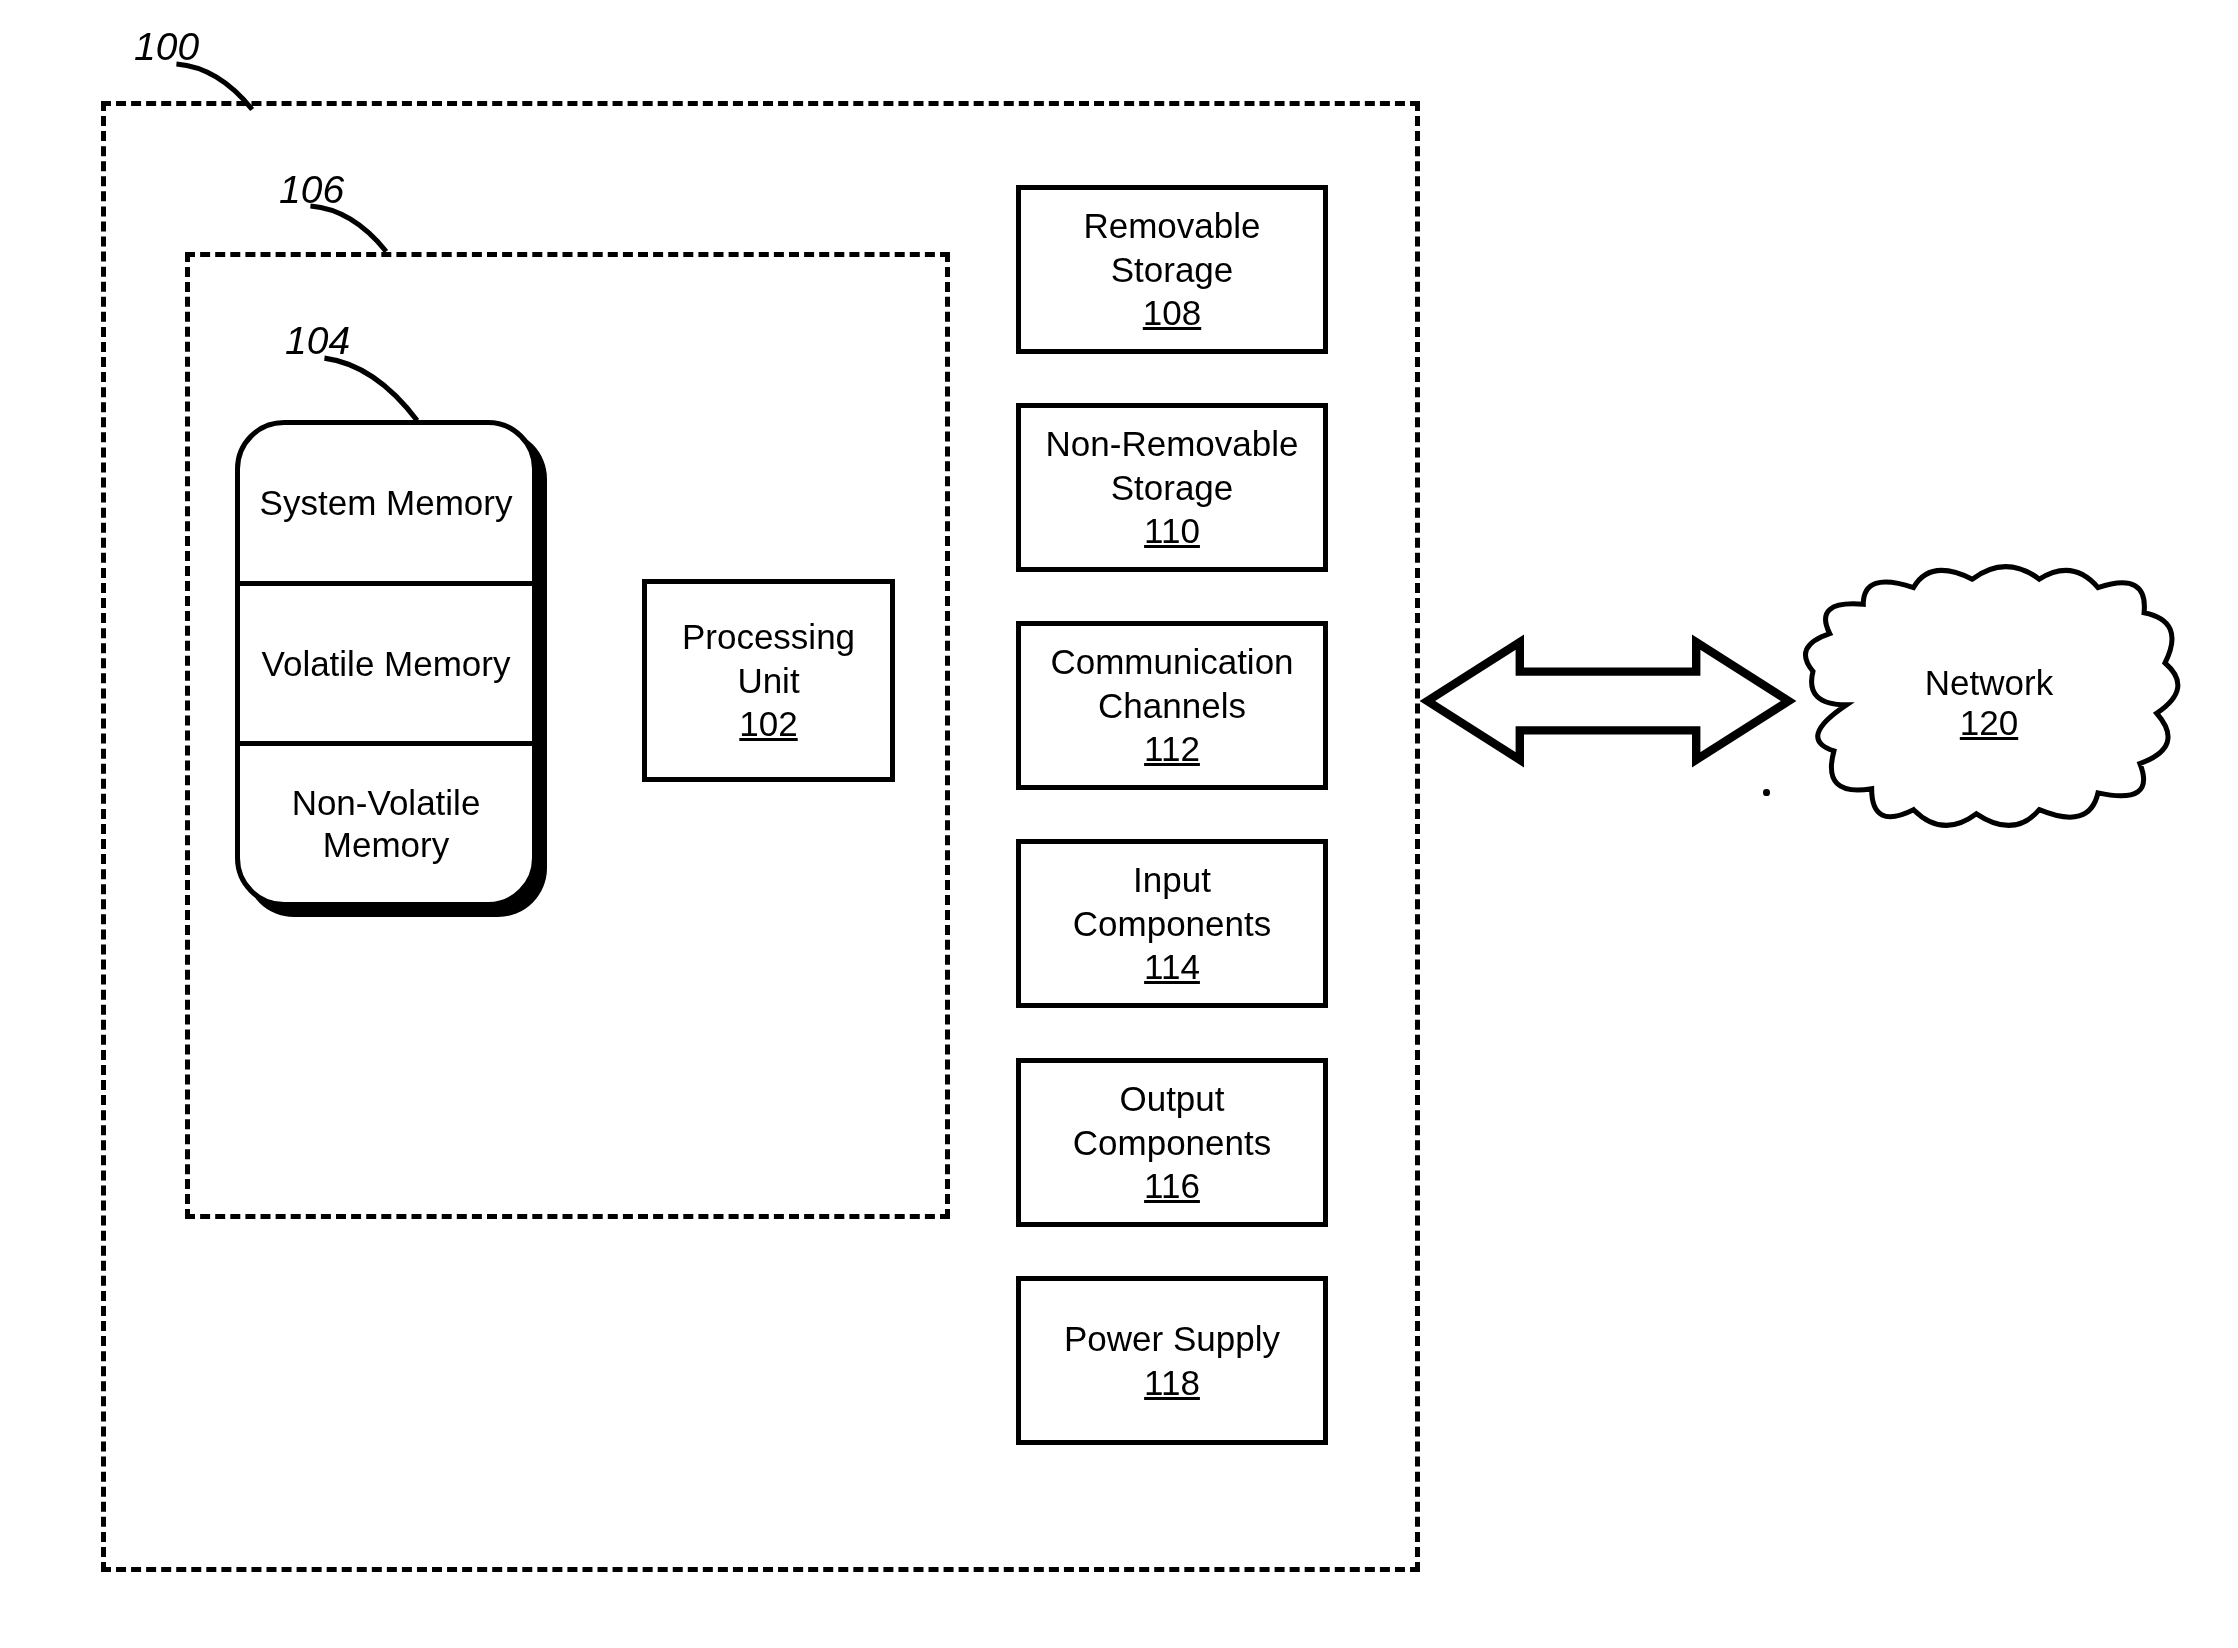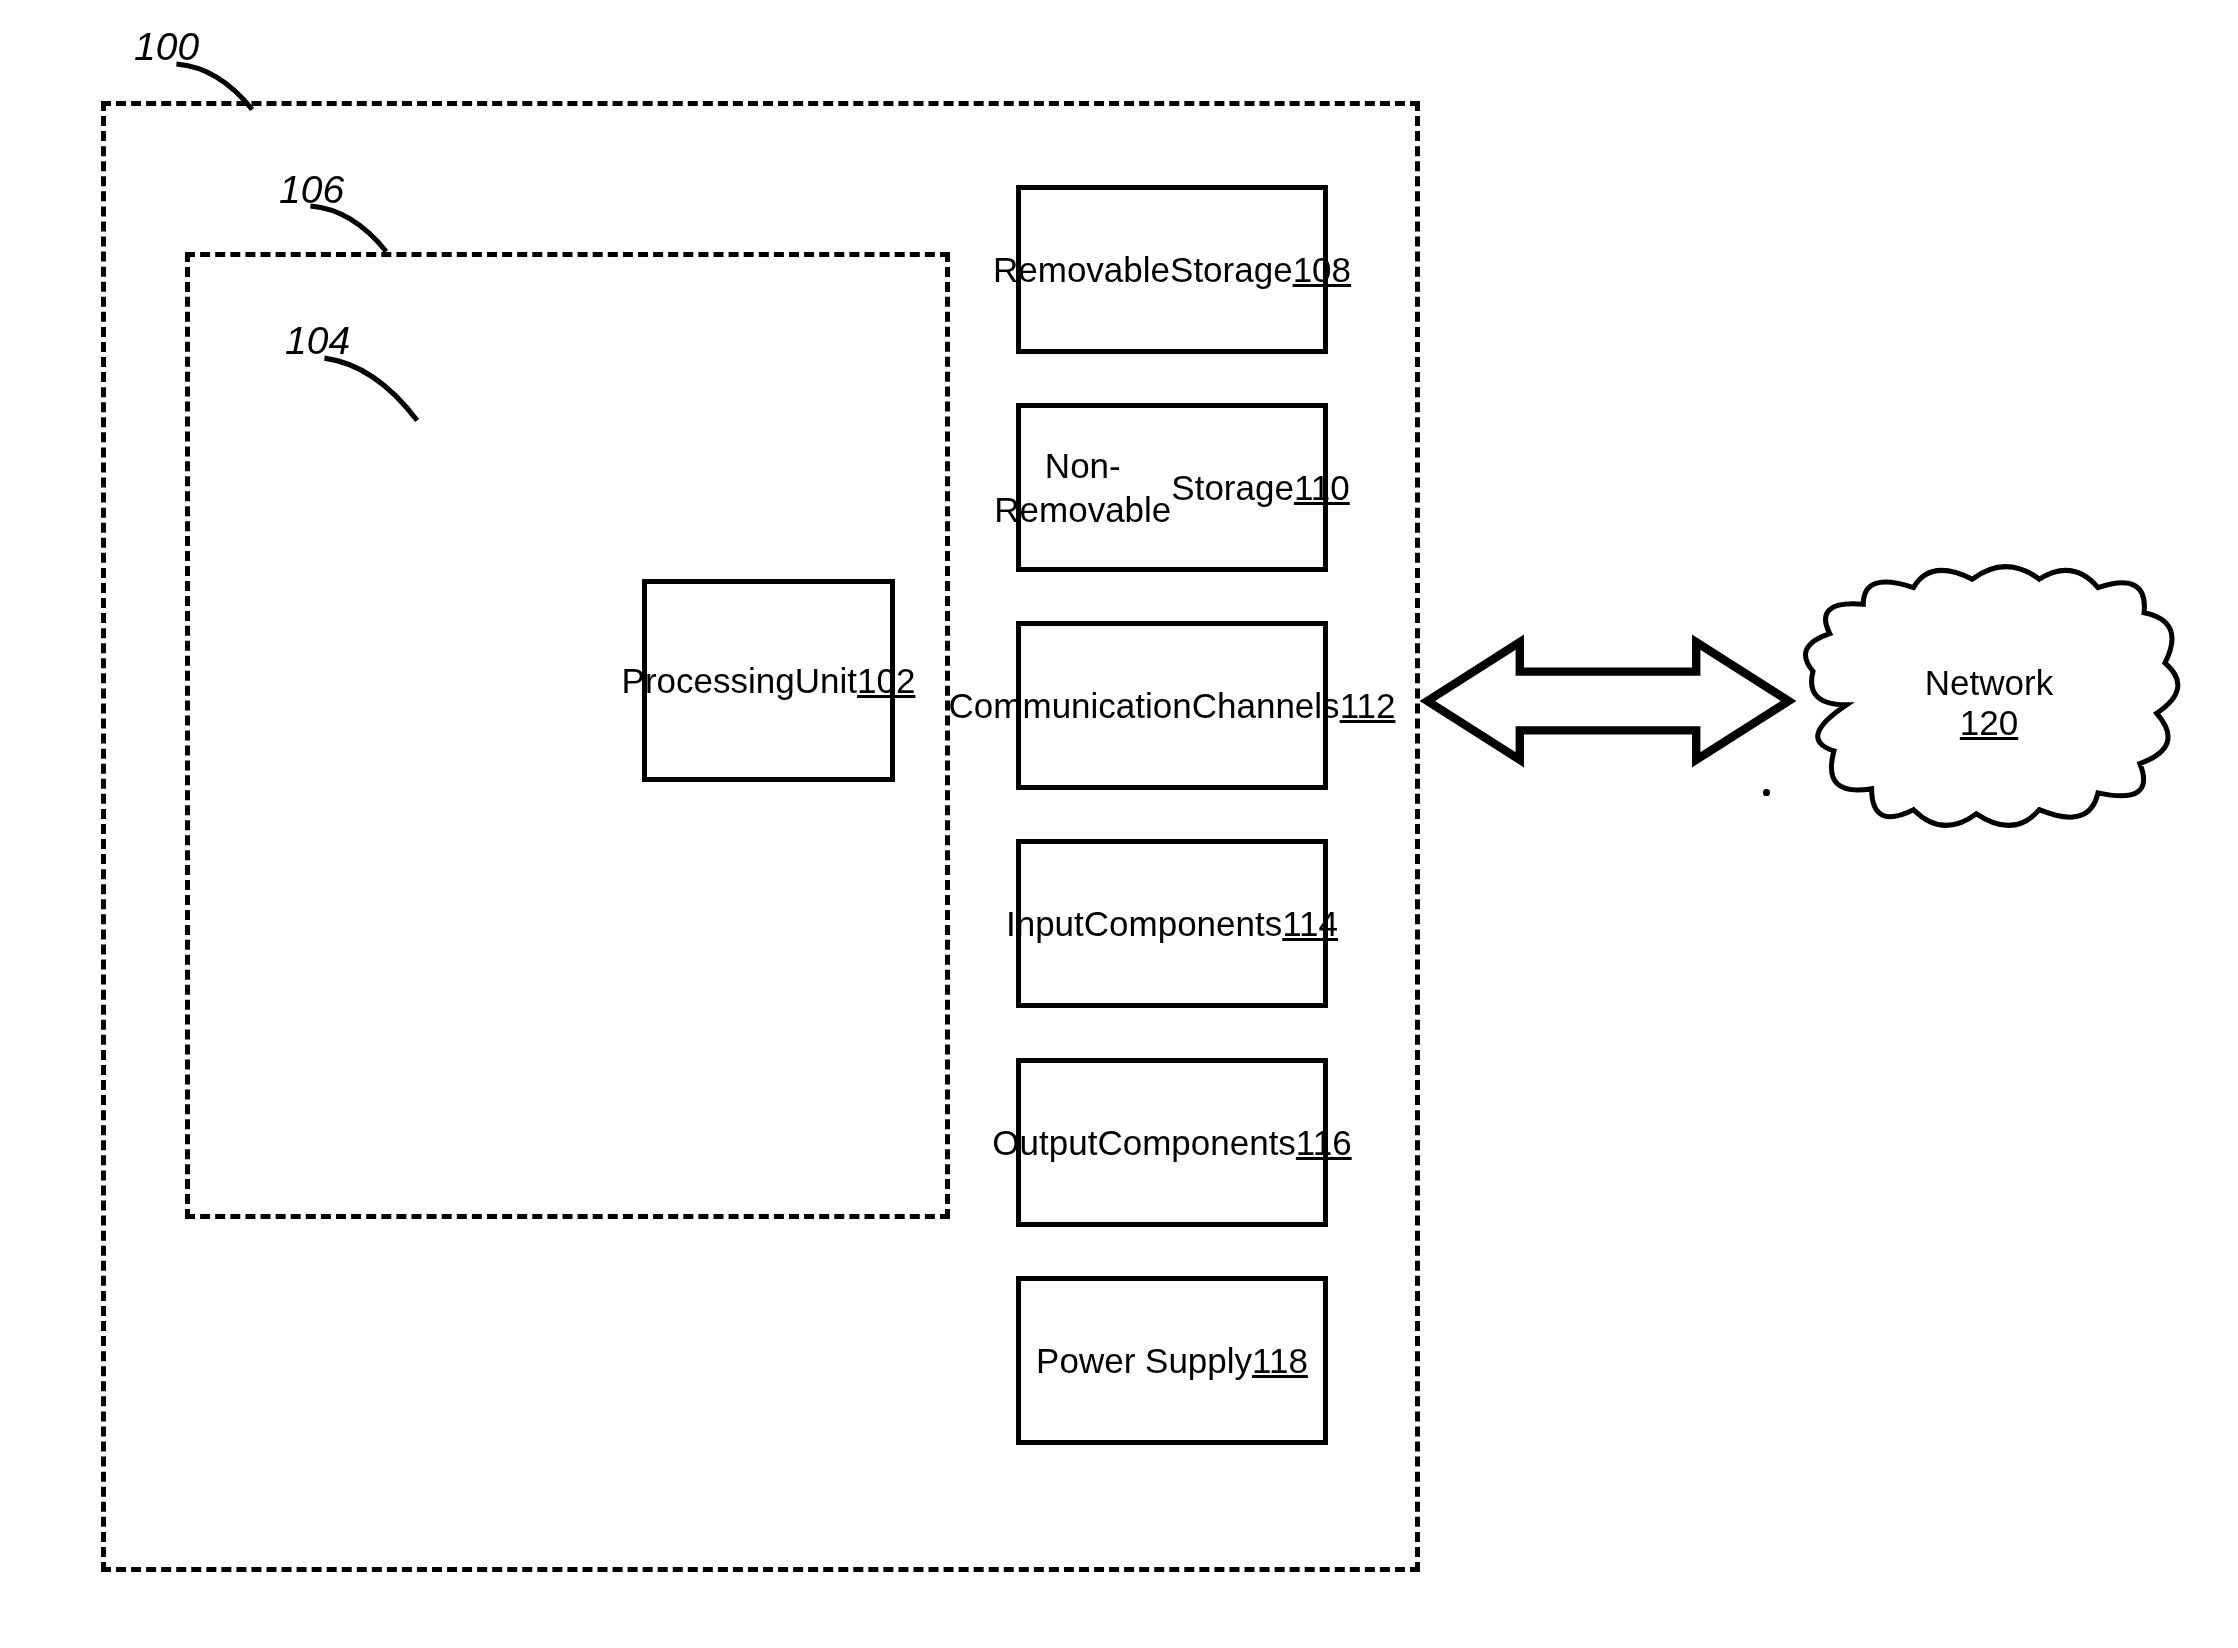--- a/index.html
+++ b/index.html
@@ -18,21 +18,21 @@
   .dashed-box {
     position: absolute;
     border: 5px dashed #000;
   }
 
   
   .solid-box {
     position: absolute;
     border: 5px solid #000;
     display: flex;
-    flex-direction: row;
+    flex-direction: column;
     align-items: center;
     justify-content: center;
     text-align: center;
     line-height: 1.25;
     background: #fff;
   }
 
   .label-line {
     font-size: 35px;
   }
@@ -122,20 +122,28 @@
 
   <div class="anno" style="left:285px; top:319px;">104</div>
   <svg style="position:absolute; left:316px; top:353px;" width="118" height="76" viewBox="0 0 140 90">
     <path d="M10 6 Q 70 14 120 80" stroke="#000" stroke-width="6" fill="none"></path>
   </svg>
 
   <div class="dashed-box" style="left:101px; top:101px; width:1309px; height:1461px;"></div>
 
   <div class="dashed-box" style="left:185px; top:252px; width:755px; height:957px;"></div>
 
+  <div class="mem" style="left:235px; top:420px; height:487px;">
+    <div class="shadow"></div>
+    <div class="body">
+      <div class="cell">System Memory</div>
+      <div class="cell">Volatile Memory</div>
+      <div class="cell">Non-Volatile Memory</div>
+    </div>
+  </div>
 
   <div class="solid-box" style="left:642px; top:579px; width:243px; height:193px;">
     <span class="label-line">Processing</span>
     <span class="label-line">Unit</span>
     <span class="id-line">102</span>
   </div>
 
   <div class="solid-box" style="left:1016px; top:185px;  width:302px; height:159px;">
     <span class="label-line">Removable</span>
     <span class="label-line">Storage</span>

